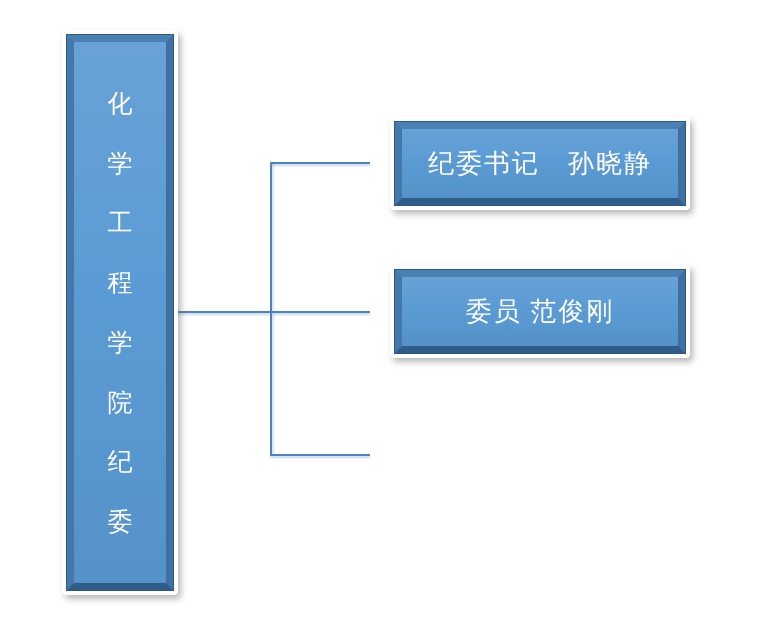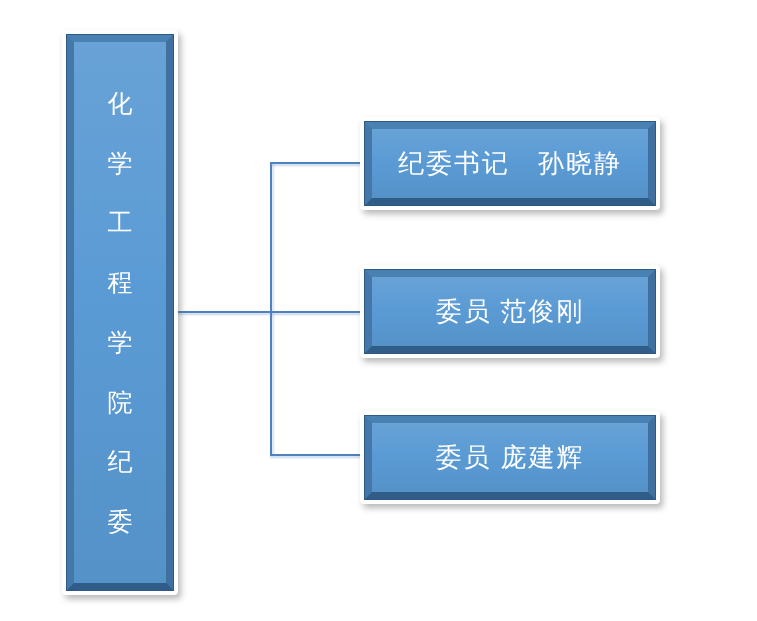--- a/index.html
+++ b/index.html
@@ -58,21 +58,21 @@
     padding:14px 0;
   }
   .vchar{
     color:var(--text);
     font-size:25px;
     line-height:1;
     letter-spacing:0;
     text-align:center;
     display:block;
   }
-  .member-node{ left:360px; width:300px; height:93px; }
+  .member-node{ left:390px; width:300px; height:93px; }
   .member-node .label{
     color:var(--text);
     font-size:26px;
     letter-spacing:2px;
     white-space:nowrap;
   }
   .member-1{ top:117px; }
   .member-2{ top:265px;font-family:Liberation Serif, serif; }
   .member-3{ top:411px; }
   
@@ -123,19 +123,14 @@
       <span class="label">纪委书记　孙晓静</span>
     </div>
   </div>
 
   <div class="node member-node member-2">
     <div class="bevel">
       <span class="label">委员 范俊刚</span>
     </div>
   </div>
 
-  <div class="node member-node member-3">
-    <div class="bevel">
-      <span class="label">委员 庞建辉</span>
-    </div>
-  </div>
 
 </div>
 
 </body></html>

